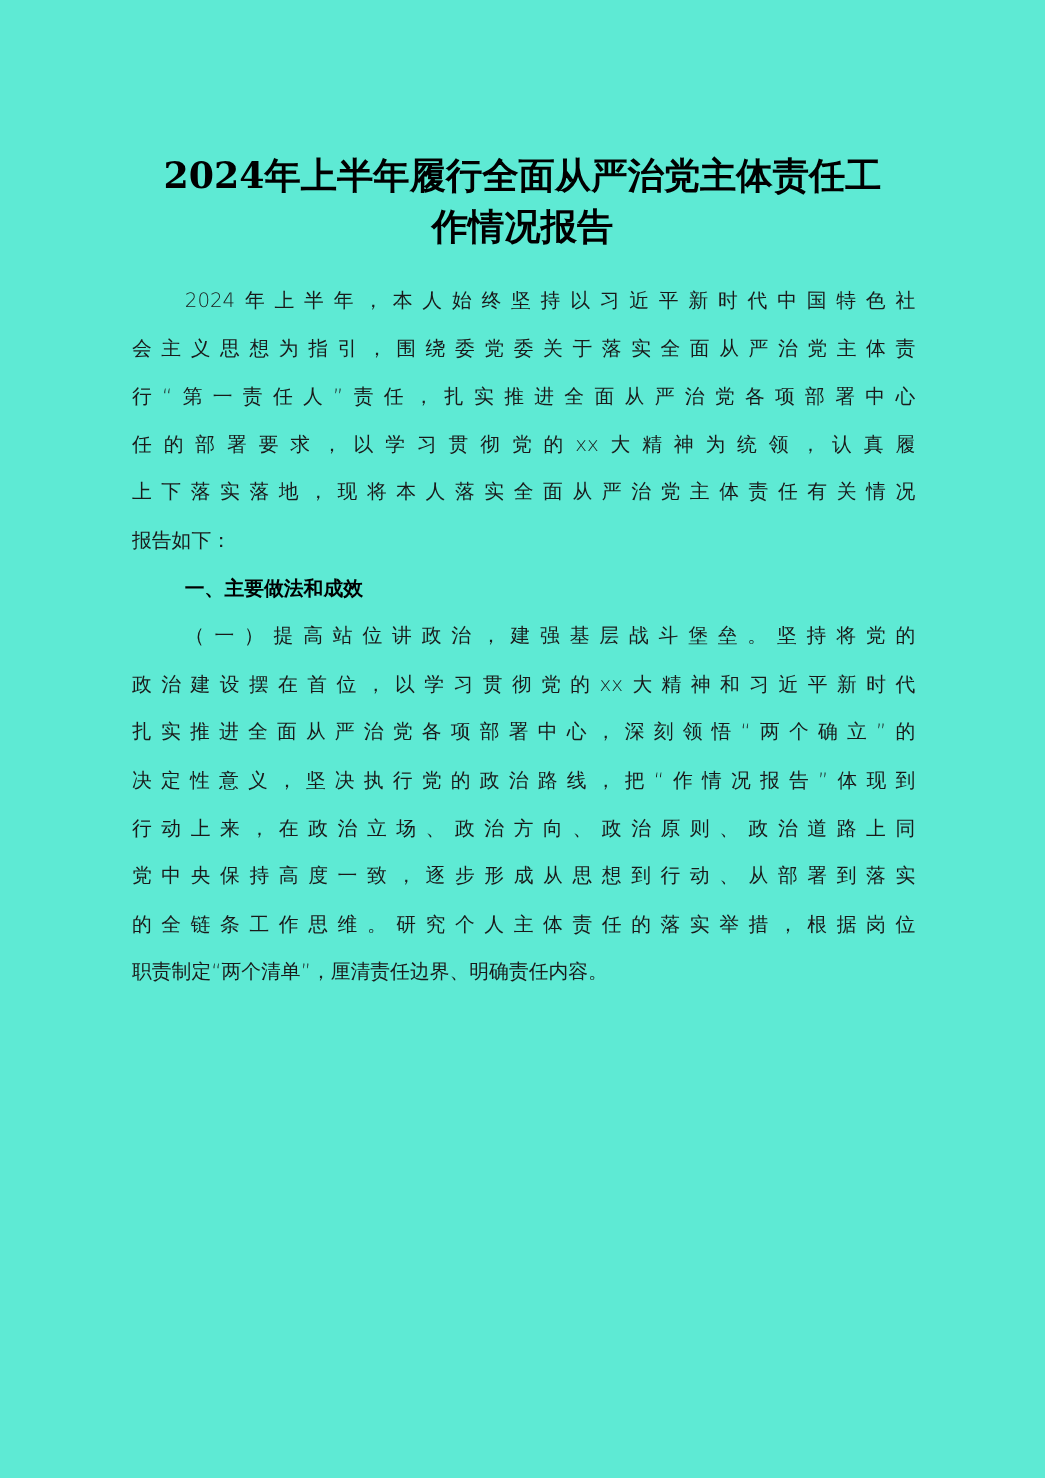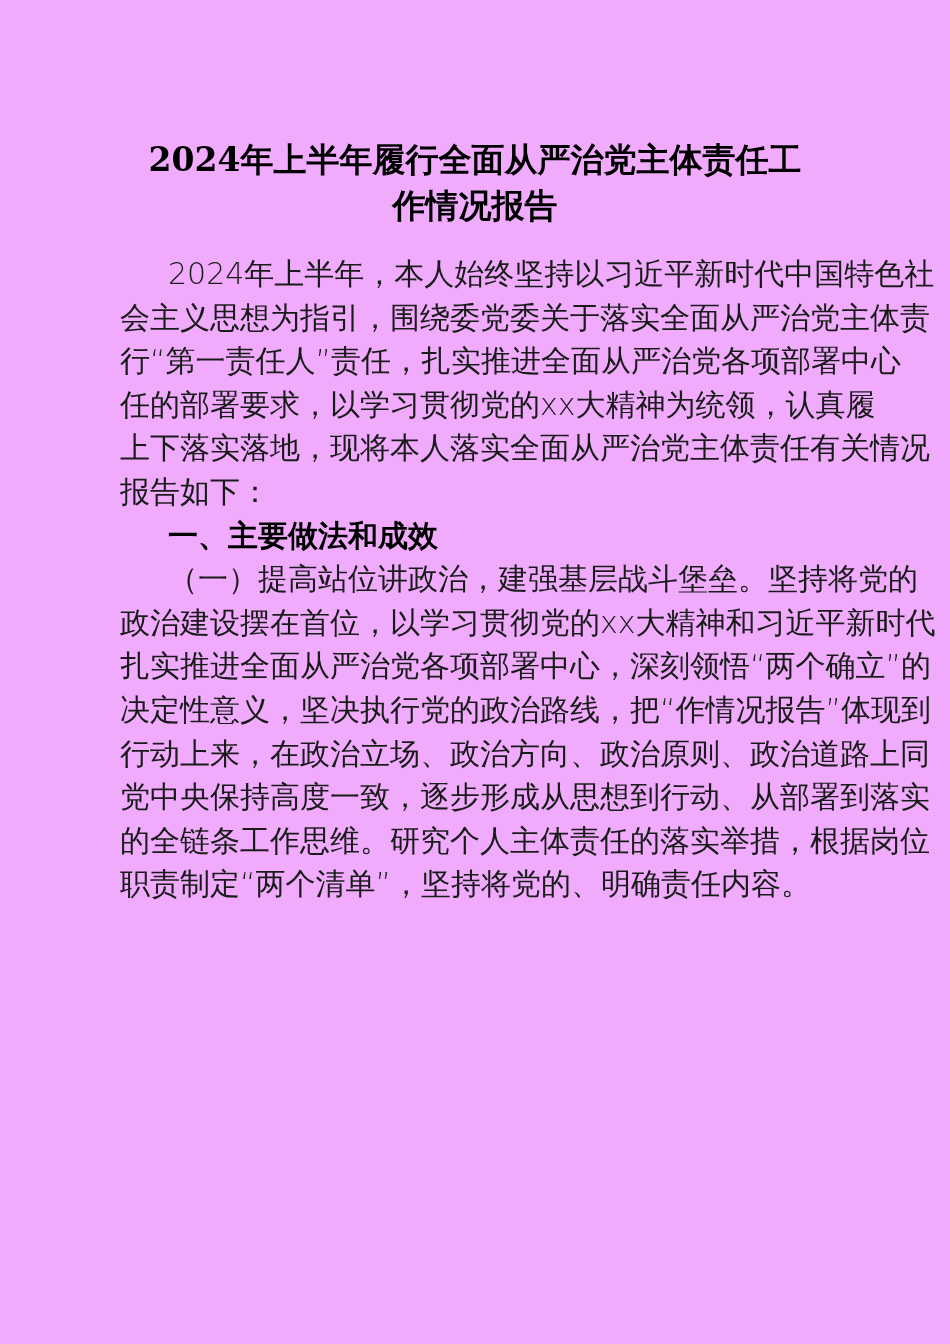--- a/index.html
+++ b/index.html
@@ -13,21 +13,21 @@
       position: relative;
       overflow: hidden;
       font-family: "DejaVu Serif", "Liberation Serif", serif;
       color: #111111;
     }
     .page {
       position: absolute;
       left: 0; top: 0;
       width: 950px;
       height: 1344px;
-      background: #f0abfc;
+      background: #5eead4;
     }
     .title {
       position: absolute;
       left: 120px;
       width: 710px;
       top: 137px;
       text-align: center;
       font-family: "DejaVu Serif", "Liberation Serif", serif;
       font-weight: bold;
       font-size: 33px;
@@ -39,21 +39,21 @@
     .body-text {
       position: absolute;
       left: 120px;
       width: 712px;
       top: 252px;
     }
     .line {
       display: block;
       height: 43.6px;
       line-height: 43.6px;
-      font-size: 30px;
+      font-size: 18px;
       white-space: nowrap;
       text-align: justify;
       text-align-last: justify;
       color: #1a1a1a;
       font-family: "DejaVu Sans", "Liberation Sans", sans-serif;
       font-weight: 300;
     }
     .line.last {
       text-align-last: left;
     }
@@ -93,18 +93,18 @@
     </div>
 
     <div>
       <span class="line indent">（一）提高站位讲政治，建强基层战斗堡垒。坚持将党的</span>
       <span class="line">政治建设摆在首位，以学习贯彻党的xx大精神和习近平新时代</span>
       <span class="line">扎实推进全面从严治党各项部署中心，深刻领悟“两个确立”的</span>
       <span class="line">决定性意义，坚决执行党的政治路线，把“作情况报告”体现到</span>
       <span class="line">行动上来，在政治立场、政治方向、政治原则、政治道路上同</span>
       <span class="line">党中央保持高度一致，逐步形成从思想到行动、从部署到落实</span>
       <span class="line">的全链条工作思维。研究个人主体责任的落实举措，根据岗位</span>
-      <span class="line last">职责制定“两个清单”，坚持将党的、明确责任内容。</span>
+      <span class="line last">职责制定“两个清单”，厘清责任边界、明确责任内容。</span>
     </div>
 
 
   </div>
 </div>
 
 </body></html>

